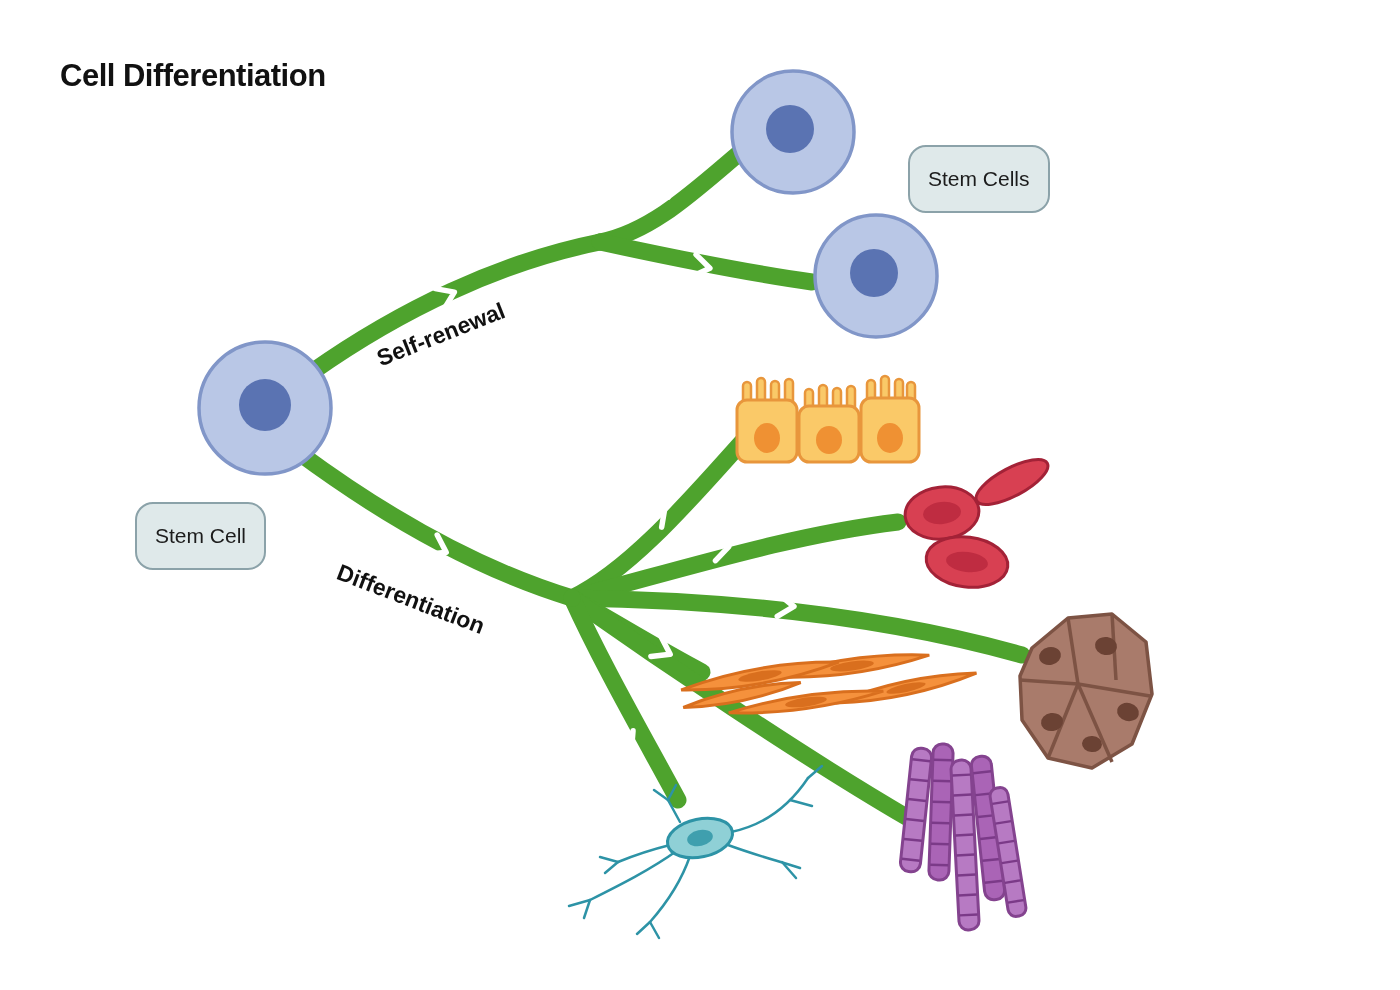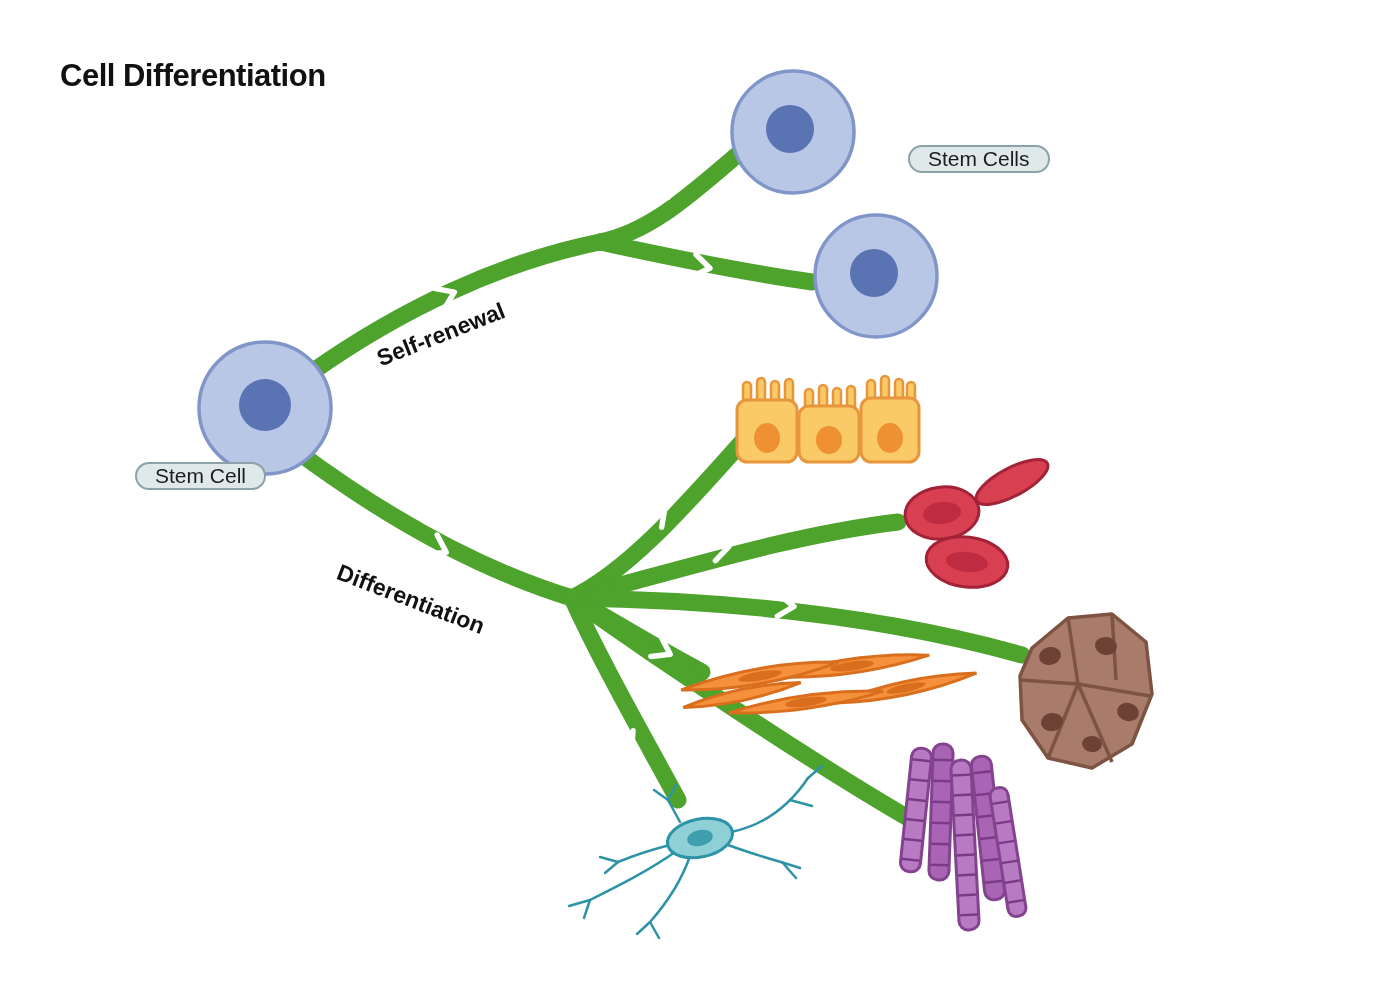--- a/index.html
+++ b/index.html
@@ -18,37 +18,37 @@
     font-size: 31px;
     font-weight: 700;
     color: #111111;
     letter-spacing: -0.5px;
   }
   .pill {
     position: absolute;
     background: var(--label-pill-bg, #dfe9ea);
     border: 2px solid var(--label-pill-border, #8ba2a9);
     border-radius: 18px;
-    padding: 0 18px;
+    padding: 20px 18px;
     font-size: 21px;
     color: #1c1c1c;
     white-space: nowrap;
   }
   .flow-label {
     position: absolute;
     font-size: 23px;
     font-weight: 700;
     color: #111111;
     white-space: nowrap;
     transform-origin: left center;
   }
   .flow-label.self-renewal { left: 378px; top: 346px; transform: rotate(-21.5deg); }
   .flow-label.differentiation { left: 338px; top: 558px; transform: rotate(21deg); }
   .pill.stem-cells { left: 908px; top: 145px; }
-  .pill.stem-cell { left: 135px; top: 462px; }
+  .pill.stem-cell { left: 135px; top: 502px; }
   .pill.somatic-cells { left: 1085px; top: 540px; }
 </style>
 </head>
 <body>
 
 <div class="canvas">
 
   <svg width="1400" height="990" viewBox="0 0 1400 990">
 
     <g style="stroke: var(--arrow-green); fill: none;" stroke-width="17" stroke-linecap="round">

